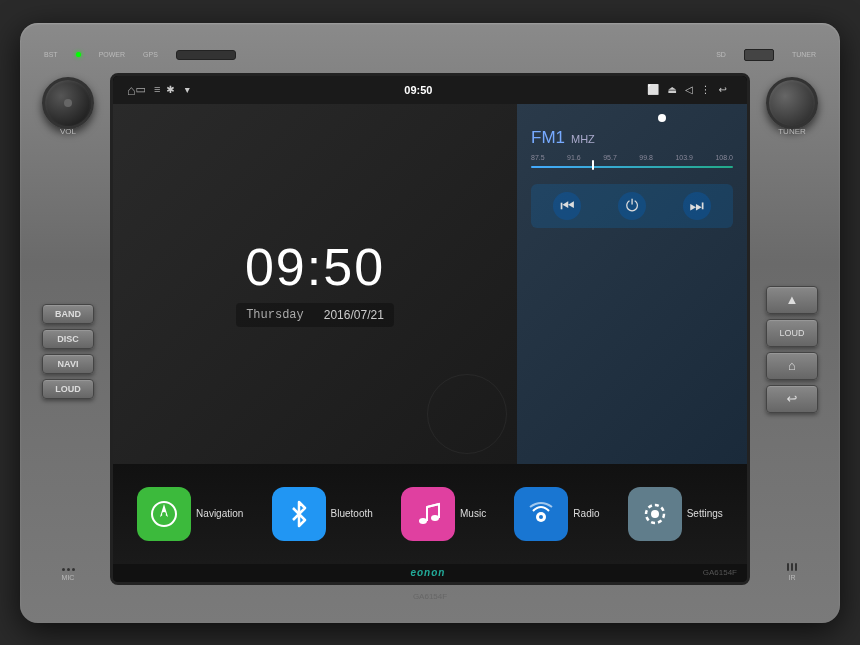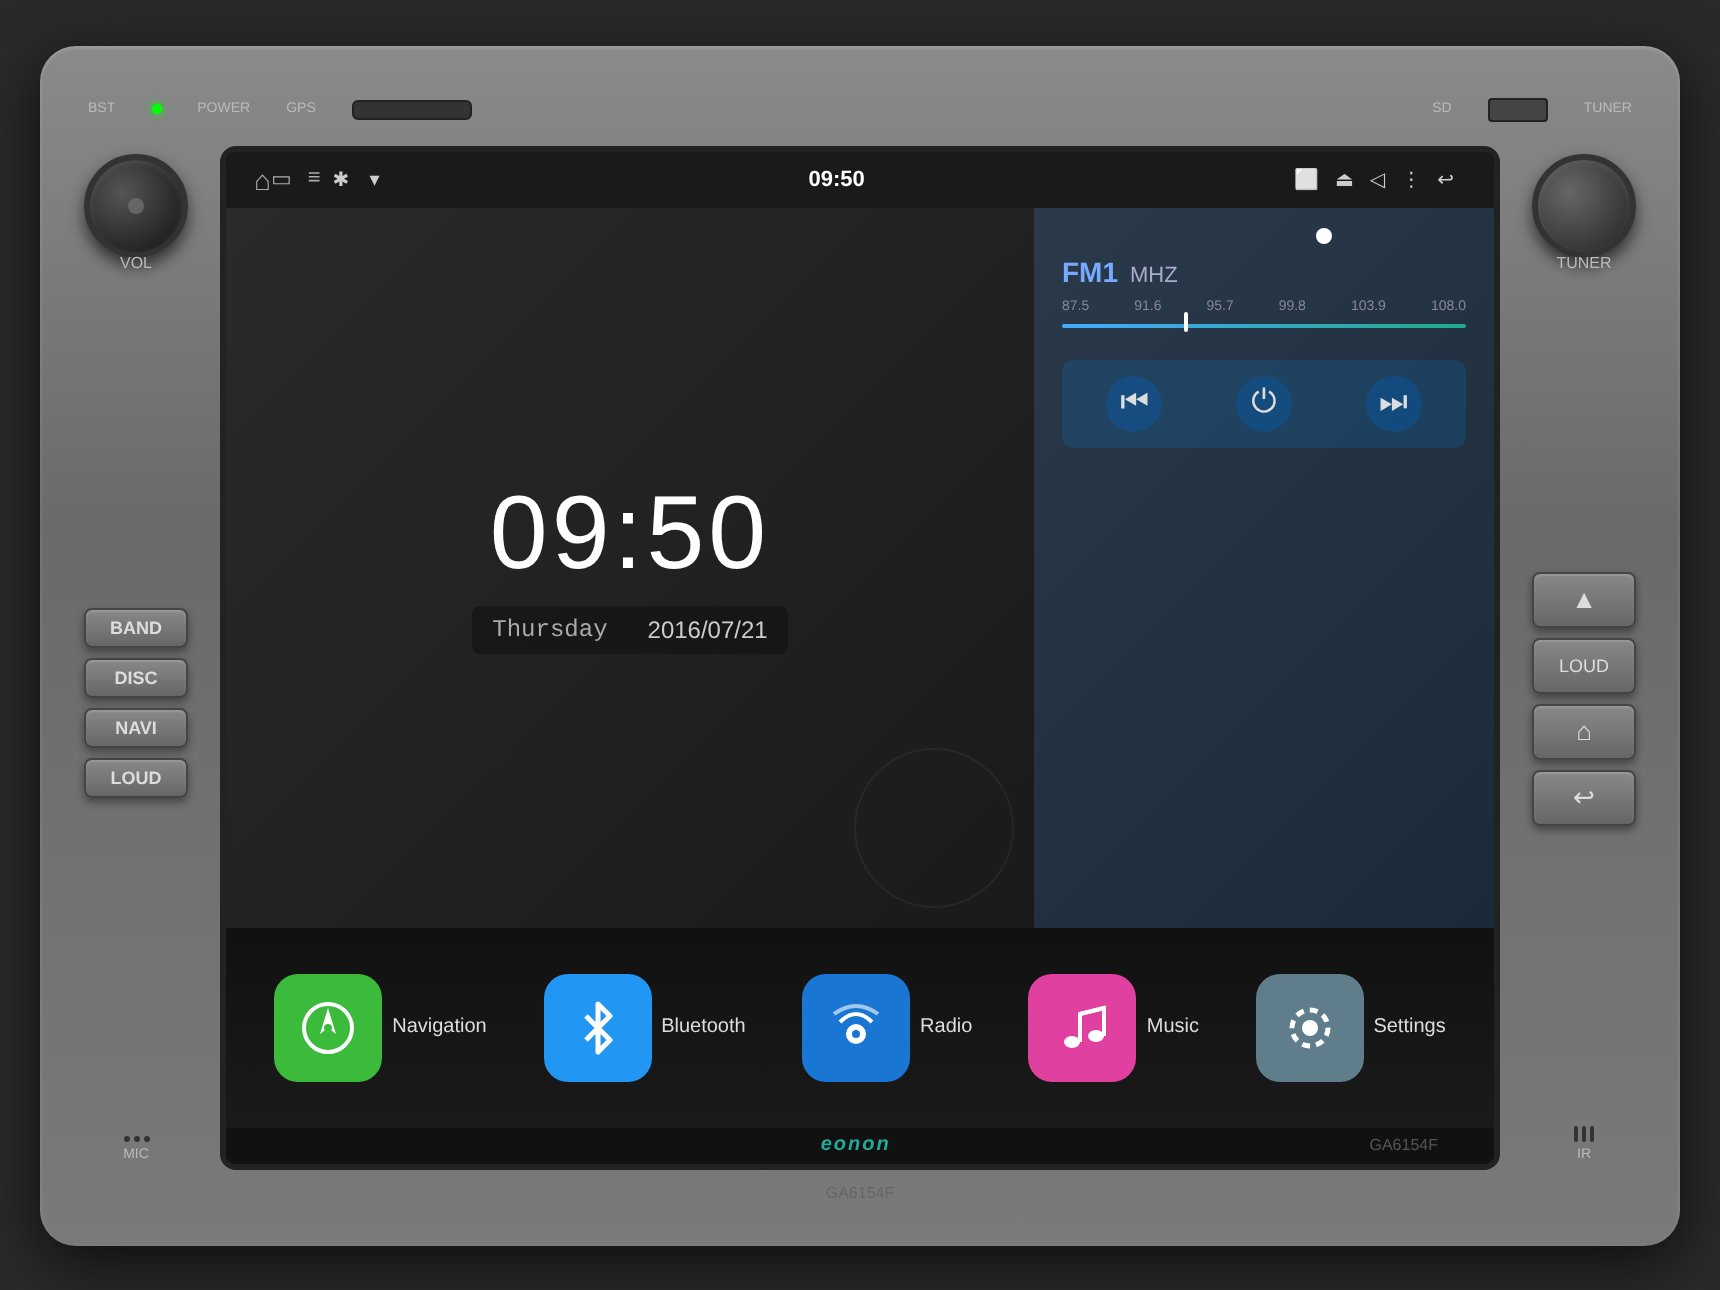--- a/index.html
+++ b/index.html
@@ -269,22 +269,22 @@
       padding: 10px 14px;
       gap: 4px;
     }
     .radio-freq-row {
       display: flex;
       align-items: baseline;
       gap: 6px;
     }
     .radio-band {
       color: #7af;
-      font-size: 14px;
-      font-weight: bold;
+      font-size: 17px;
+      font-weight: normal;
     }
     .radio-freq {
       color: #fff;
       font-size: 32px;
       font-weight: bold;
       letter-spacing: 1px;
     }
     .radio-unit {
       color: #aac;
       font-size: 11px;
@@ -382,21 +382,21 @@
       text-align: center;
     }
 
     
     .logo-bar {
       height: 18px;
       background: #111;
       display: flex;
       align-items: center;
       justify-content: space-between;
-      padding: 0 28px;
+      padding: 0 10px;
       flex-shrink: 0;
     }
     .eonon-logo {
       color: #2a9;
       font-size: 10px;
       font-style: italic;
       font-weight: bold;
       letter-spacing: 1px;
     }
     .model-num {
@@ -621,41 +621,41 @@
           <div class="app-item">
             <div class="app-icon bt-color">
               <svg width="28" height="28" viewBox="0 0 28 28" fill="white">
                 <polyline points="8,8 20,20 14,26 14,2 20,8 8,20" fill="none" stroke="white" stroke-width="2.5" stroke-linejoin="round"></polyline>
               </svg>
             </div>
             <span class="app-label">Bluetooth</span>
           </div>
 
           <div class="app-item">
+            <div class="app-icon music-color">
+              <svg width="30" height="30" viewBox="0 0 30 30" fill="white">
+                <ellipse cx="10" cy="22" rx="4" ry="3" fill="white"></ellipse>
+                <ellipse cx="22" cy="19" rx="4" ry="3" fill="white"></ellipse>
+                <polyline points="14,22 14,8 26,5 26,19" fill="none" stroke="white" stroke-width="2"></polyline>
+                <line x1="14" y1="8" x2="26" y2="5" stroke="white" stroke-width="2"></line>
+              </svg>
+            </div>
+            <span class="app-label">Music</span>
+          </div>
+
+          <div class="app-item">
             <div class="app-icon radio-color">
               <svg width="30" height="30" viewBox="0 0 30 30" fill="none">
                 <circle cx="15" cy="18" r="5" fill="white"></circle>
                 <path d="M7,12 Q15,4 23,12" stroke="white" stroke-width="2" fill="none"></path>
                 <path d="M4,8 Q15,0 26,8" stroke="white" stroke-width="2" fill="none" opacity="0.6"></path>
                 <circle cx="15" cy="18" r="2" fill="#1976D2"></circle>
               </svg>
             </div>
             <span class="app-label">Radio</span>
-          </div>
-
-          <div class="app-item">
-            <div class="app-icon music-color">
-              <svg width="30" height="30" viewBox="0 0 30 30" fill="white">
-                <ellipse cx="10" cy="22" rx="4" ry="3" fill="white"></ellipse>
-                <ellipse cx="22" cy="19" rx="4" ry="3" fill="white"></ellipse>
-                <polyline points="14,22 14,8 26,5 26,19" fill="none" stroke="white" stroke-width="2"></polyline>
-                <line x1="14" y1="8" x2="26" y2="5" stroke="white" stroke-width="2"></line>
-              </svg>
-            </div>
-            <span class="app-label">Music</span>
           </div>
 
           <div class="app-item">
             <div class="app-icon settings-color">
               <svg width="30" height="30" viewBox="0 0 30 30" fill="white">
                 <circle cx="15" cy="15" r="4" fill="white"></circle>
                 <circle cx="15" cy="15" r="9" fill="none" stroke="white" stroke-width="2.5" stroke-dasharray="4 3"></circle>
               </svg>
             </div>
             <span class="app-label">Settings</span>

